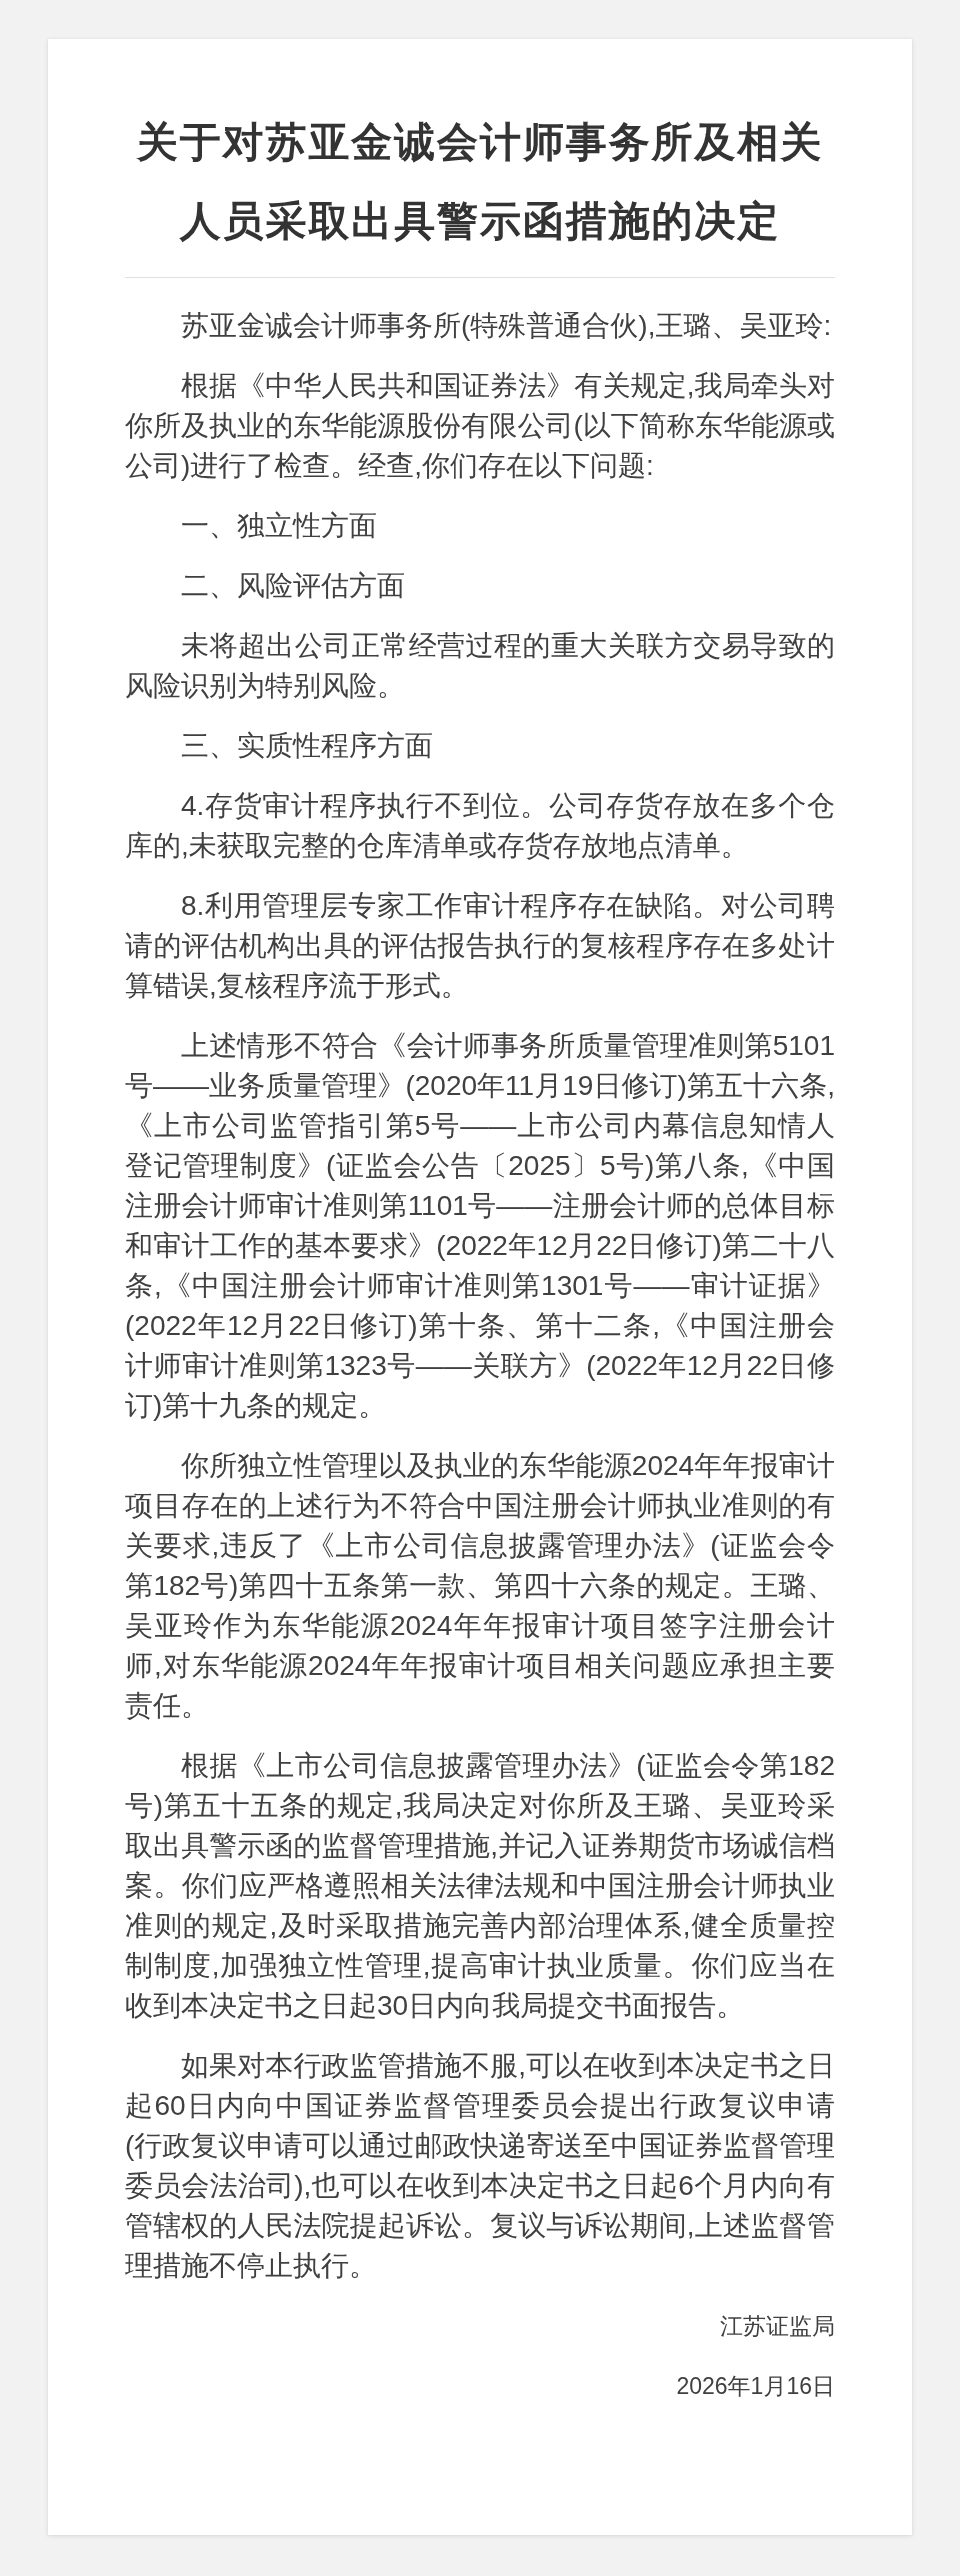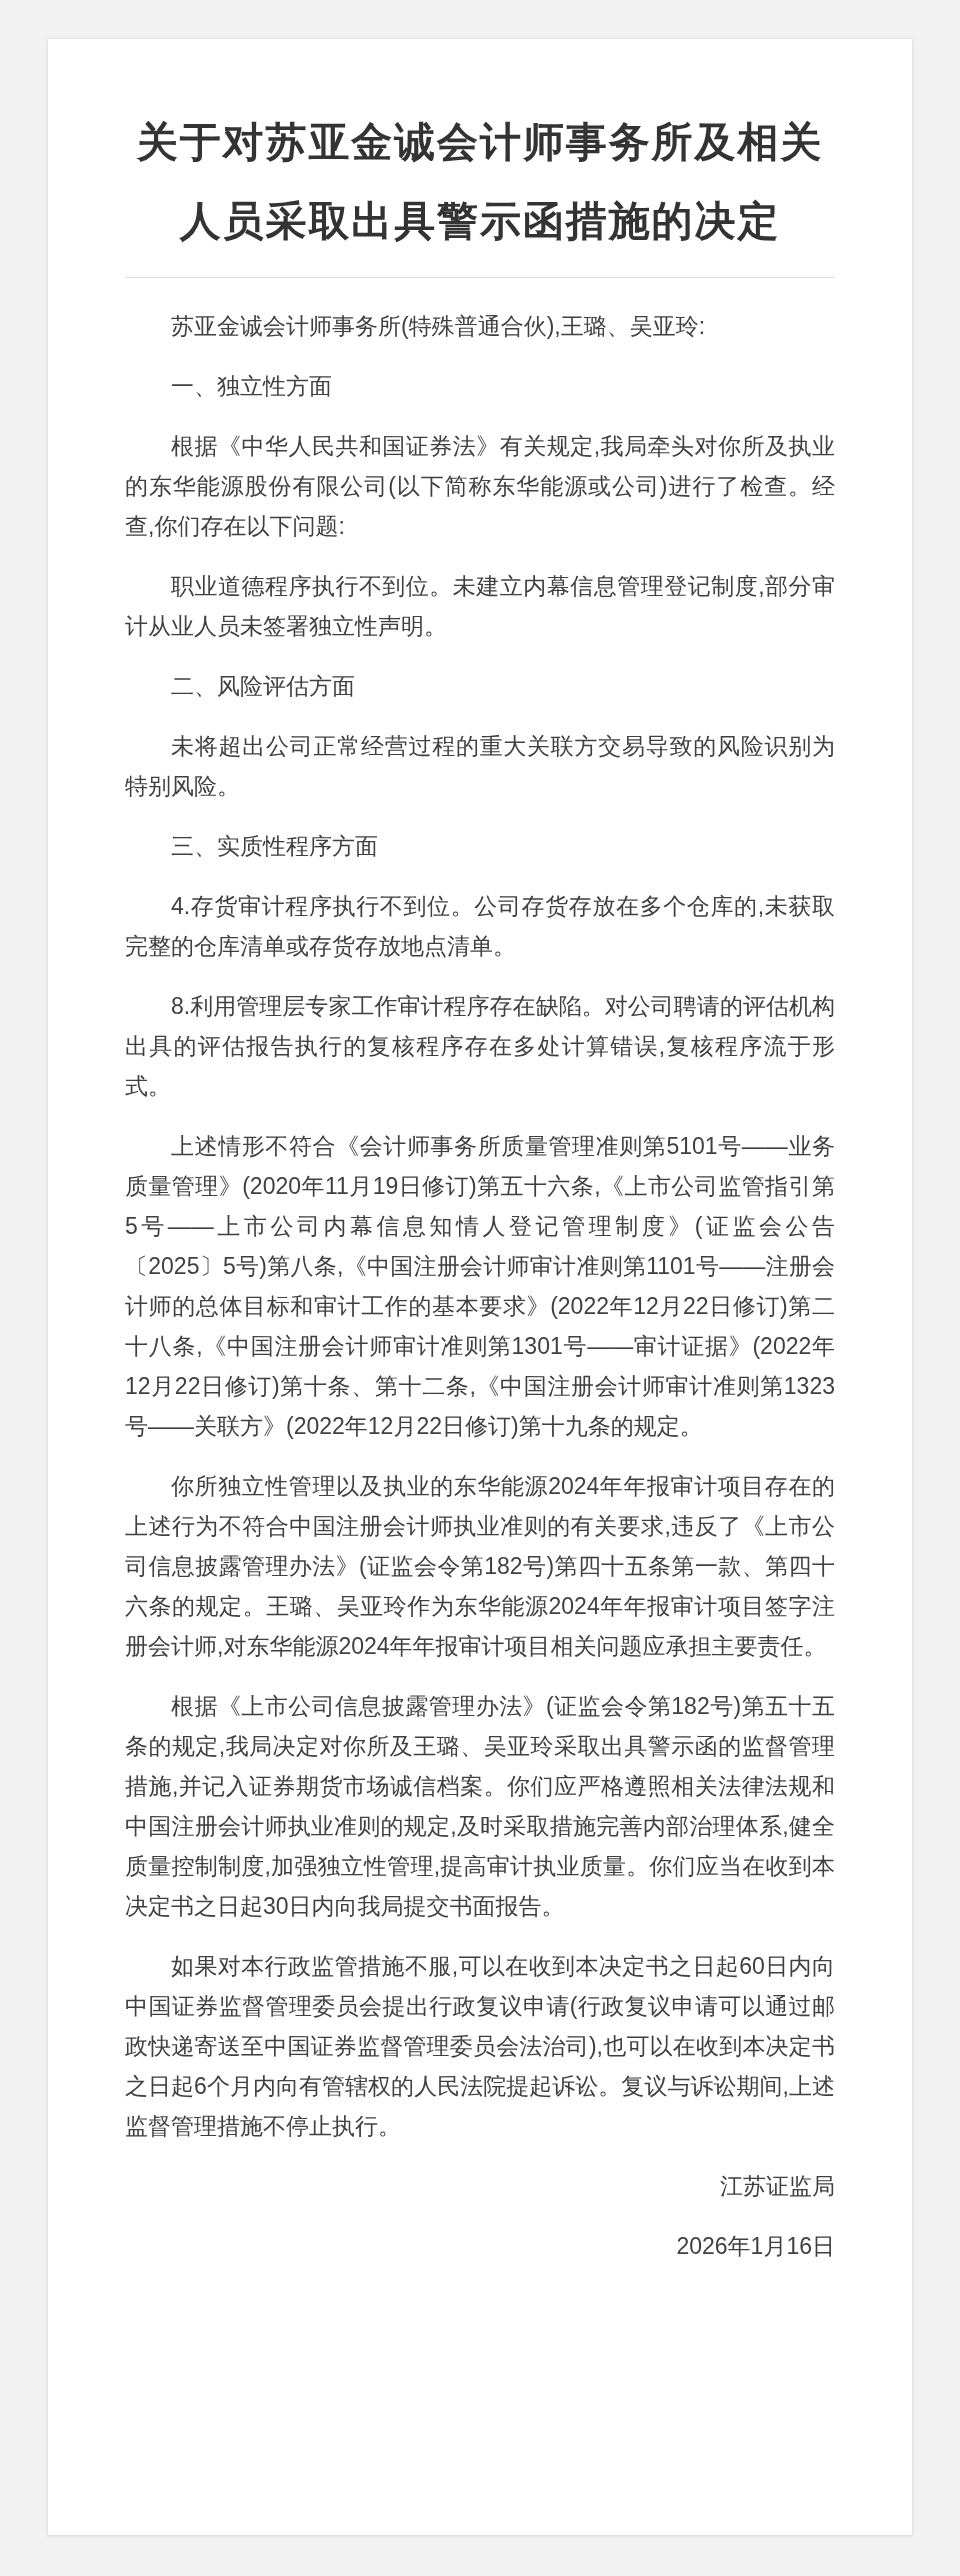--- a/index.html
+++ b/index.html
@@ -33,21 +33,21 @@
     text-align: center;
     letter-spacing: 1.9px;
     margin: 0 0 16.3px 0;
   }
   hr.title-divider {
     border: none;
     border-top: 1px solid #e0e0e0;
     margin: 0 0 28px 0;
   }
   p.body-para {
-    font-size: 23px;
+    font-size: 28px;
     line-height: 40px;
     color: #404040;
     margin: 20px 0;
     text-indent: 2em;
     text-align: justify;
   }
   p.sig {
     font-size: 23px;
     line-height: 40px;
     color: #404040;
@@ -63,23 +63,22 @@
 
 <div class="page-wrap">
   <div class="card">
 
     <h1 class="doc-title">关于对苏亚金诚会计师事务所及相关人员采取出具警示函措施的决定</h1>
 
     <hr class="title-divider">
 
     <p class="body-para">苏亚金诚会计师事务所(特殊普通合伙),王璐、吴亚玲:</p>
 
+    <p class="body-para">根据《中华人民共和国证券法》有关规定,我局牵头对你所及执业的东华能源股份有限公司(以下简称东华能源或公司)进行了检查。经查,你们存在以下问题:</p>
     <p class="body-para">一、独立性方面</p>
-    <p class="body-para">根据《中华人民共和国证券法》有关规定,我局牵头对你所及执业的东华能源股份有限公司(以下简称东华能源或公司)进行了检查。经查,你们存在以下问题:</p>
-    <p class="body-para">职业道德程序执行不到位。未建立内幕信息管理登记制度,部分审计从业人员未签署独立性声明。</p>
     <p class="body-para">二、风险评估方面</p>
     <p class="body-para">未将超出公司正常经营过程的重大关联方交易导致的风险识别为特别风险。</p>
     <p class="body-para">三、实质性程序方面</p>
     <p class="body-para">4.存货审计程序执行不到位。公司存货存放在多个仓库的,未获取完整的仓库清单或存货存放地点清单。</p>
     <p class="body-para">8.利用管理层专家工作审计程序存在缺陷。对公司聘请的评估机构出具的评估报告执行的复核程序存在多处计算错误,复核程序流于形式。</p>
     <p class="body-para">上述情形不符合《会计师事务所质量管理准则第5101号——业务质量管理》(2020年11月19日修订)第五十六条,《上市公司监管指引第5号——上市公司内幕信息知情人登记管理制度》(证监会公告〔2025〕5号)第八条,《中国注册会计师审计准则第1101号——注册会计师的总体目标和审计工作的基本要求》(2022年12月22日修订)第二十八条,《中国注册会计师审计准则第1301号——审计证据》(2022年12月22日修订)第十条、第十二条,《中国注册会计师审计准则第1323号——关联方》(2022年12月22日修订)第十九条的规定。</p>
     <p class="body-para">你所独立性管理以及执业的东华能源2024年年报审计项目存在的上述行为不符合中国注册会计师执业准则的有关要求,违反了《上市公司信息披露管理办法》(证监会令第182号)第四十五条第一款、第四十六条的规定。王璐、吴亚玲作为东华能源2024年年报审计项目签字注册会计师,对东华能源2024年年报审计项目相关问题应承担主要责任。</p>
     <p class="body-para">根据《上市公司信息披露管理办法》(证监会令第182号)第五十五条的规定,我局决定对你所及王璐、吴亚玲采取出具警示函的监督管理措施,并记入证券期货市场诚信档案。你们应严格遵照相关法律法规和中国注册会计师执业准则的规定,及时采取措施完善内部治理体系,健全质量控制制度,加强独立性管理,提高审计执业质量。你们应当在收到本决定书之日起30日内向我局提交书面报告。</p>
     <p class="body-para">如果对本行政监管措施不服,可以在收到本决定书之日起60日内向中国证券监督管理委员会提出行政复议申请(行政复议申请可以通过邮政快递寄送至中国证券监督管理委员会法治司),也可以在收到本决定书之日起6个月内向有管辖权的人民法院提起诉讼。复议与诉讼期间,上述监督管理措施不停止执行。</p>
 

